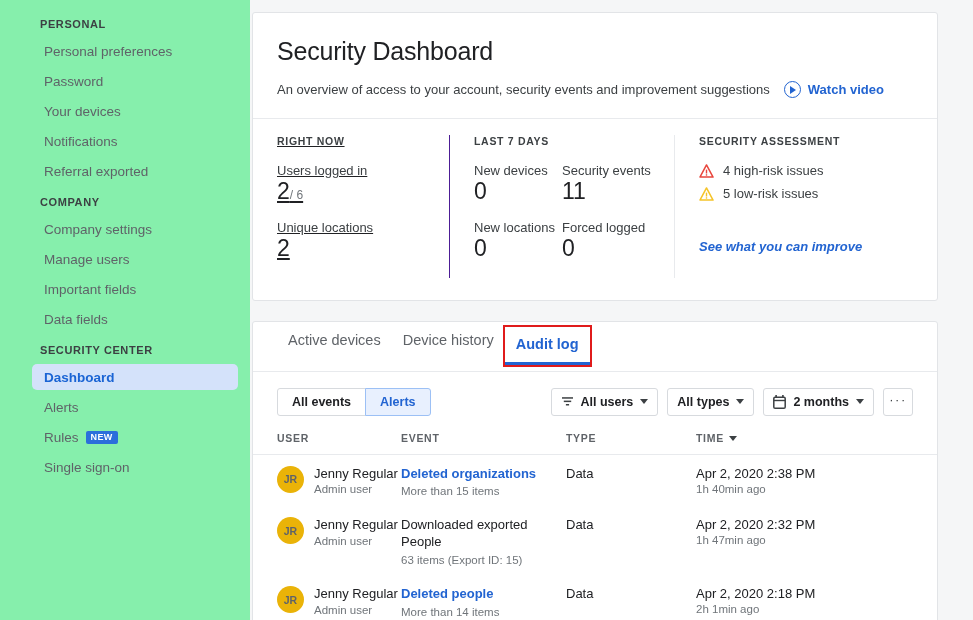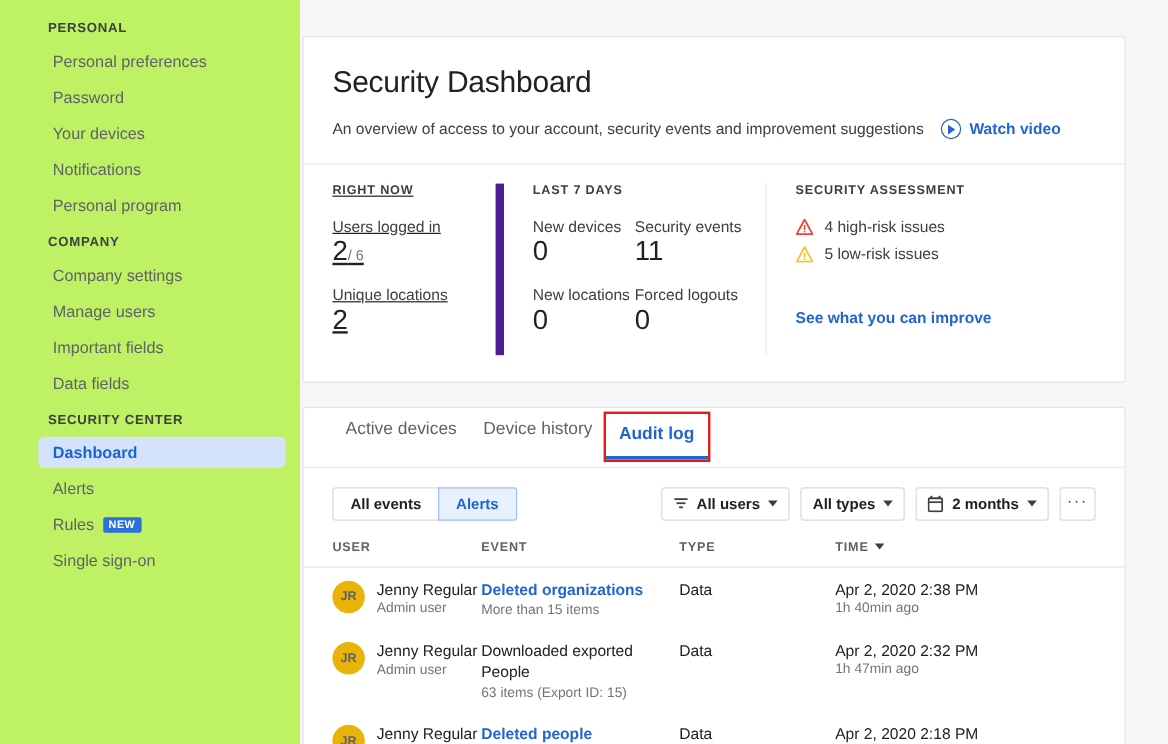--- a/index.html
+++ b/index.html
@@ -14,21 +14,21 @@
     overflow: hidden;
     position: relative;
   }
 
   
   #sidebar {
     position: absolute;
     left: 0; top: 0;
     width: 250px;
     height: 620px;
-    background: #bef264;
+    background: #86efac;
     padding-top: 18px;
   }
   .nav-group-title {
     font-size: 11px;
     font-weight: bold;
     letter-spacing: 0.6px;
     color: #3c4043;
     padding: 0 0 4px 40px;
     margin-top: 12px;
   }
@@ -63,21 +63,21 @@
     border-radius: 2px;
     line-height: 1;
   }
 
   
   #main {
     position: absolute;
     left: 250px; top: 0;
     width: 723px;
     height: 620px;
-    padding: 30px 35px 0 2px;
+    padding: 12px 35px 0 2px;
   }
   .card {
     background: #ffffff;
     border: 1px solid #e2e4e7;
     border-radius: 3px;
   }
 
   
   #header-card { padding: 0; }
   .header-top { padding: 24px 24px 20px 24px; }
@@ -119,21 +119,21 @@
   }
 
   
   .stats-strip {
     display: flex;
     border-top: 1px solid #e8eaed;
     padding: 16px 0 22px 0;
   }
   .stat-col { padding: 0 24px; }
   .stat-col.col-right-now { width: 160px; text-decoration: underline; }
-  .stat-col.col-last7 { width: 225px; border-left: 7px solid #4c1d95; }
+  .stat-col.col-last7 { width: 225px; border-left: 1px solid #4c1d95; margin-left: 36px; }
   .stat-col.col-assess { flex: 1; border-left: 1px solid #e8eaed; }
   .stat-head {
     font-size: 10.5px;
     font-weight: bold;
     letter-spacing: 0.7px;
     color: #3c4043;
     margin-bottom: 16px;
   }
   .stat-pairs { display: flex; }
   .stat-block { margin-bottom: 16px; }
@@ -156,20 +156,21 @@
     color: #3c4043;
   }
   .tri { width: 15px; height: 14px; margin-right: 9px; flex: none; }
   #improve-link {
     margin-top: 30px;
     color: #2264d1;
     font-weight: bold;
     font-size: 13px;
     cursor: pointer;
     display: inline-block;
+    font-style: italic;
   }
 
   
   #table-card { margin-top: 20px; }
   .tabs {
     display: flex;
     align-items: center;
     border-bottom: 1px solid #e8eaed;
     padding: 0 24px;
     height: 50px;
@@ -327,21 +328,21 @@
       <div class="nav-item">
         <span>Password</span>
       </div>
       <div class="nav-item">
         <span>Your devices</span>
       </div>
       <div class="nav-item">
         <span>Notifications</span>
       </div>
       <div class="nav-item">
-        <span>Personal program</span>
+        <span>Referral exported</span>
       </div>
     </div>
     <div class="nav-group">
       <div class="nav-group-title">COMPANY</div>
       <div class="nav-item">
         <span>Company settings</span>
       </div>
       <div class="nav-item">
         <span>Manage users</span>
       </div>
@@ -410,21 +411,21 @@
             <div class="stat-label">Security events</div>
             <div class="stat-value">11</div>
           </div>
         </div>
         <div class="stat-pairs">
           <div class="stat-block w-half">
             <div class="stat-label">New locations</div>
             <div class="stat-value">0</div>
           </div>
           <div class="stat-block w-half">
-            <div class="stat-label">Forced logouts</div>
+            <div class="stat-label">Forced logged</div>
             <div class="stat-value">0</div>
           </div>
         </div>
       </div>
 
       <div class="stat-col col-assess">
         <div class="stat-head">SECURITY ASSESSMENT</div>
         <div class="risk-row">
           <svg class="tri" viewBox="0 0 16 15">
             <path d="M8 1 L15 14 L1 14 Z" fill="none" stroke="#e8453c" stroke-width="1.6" stroke-linejoin="round"></path>

